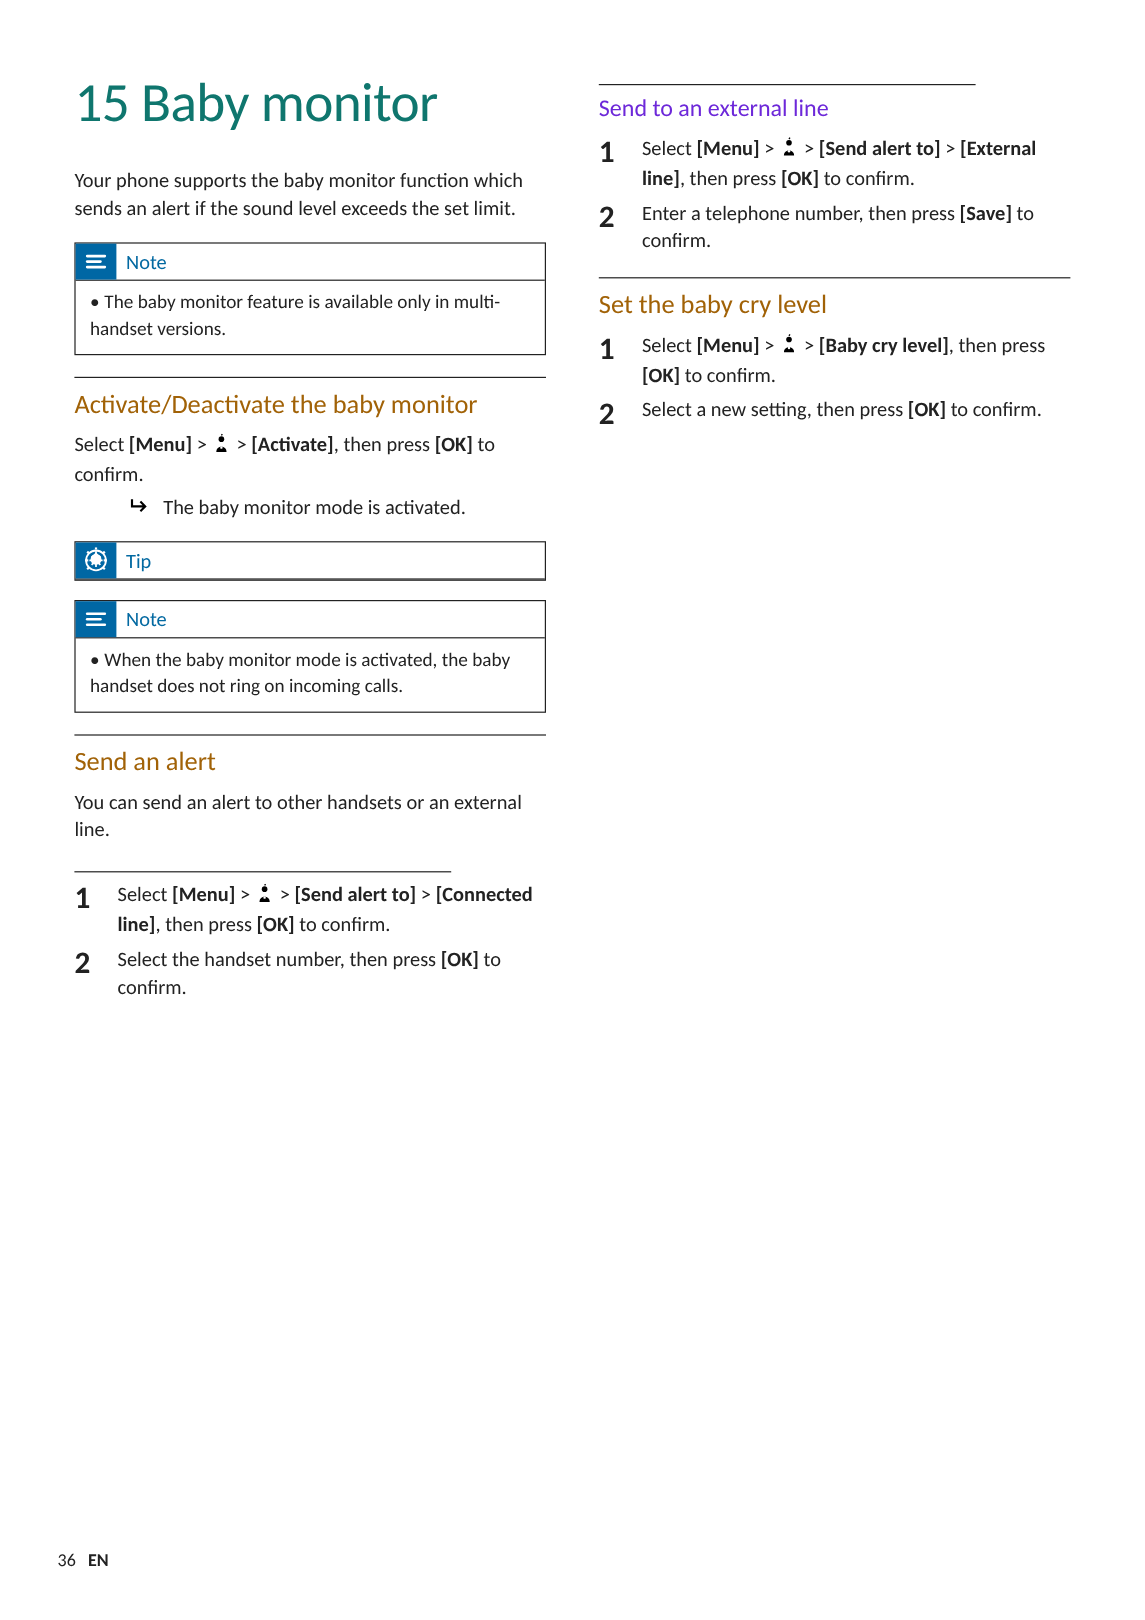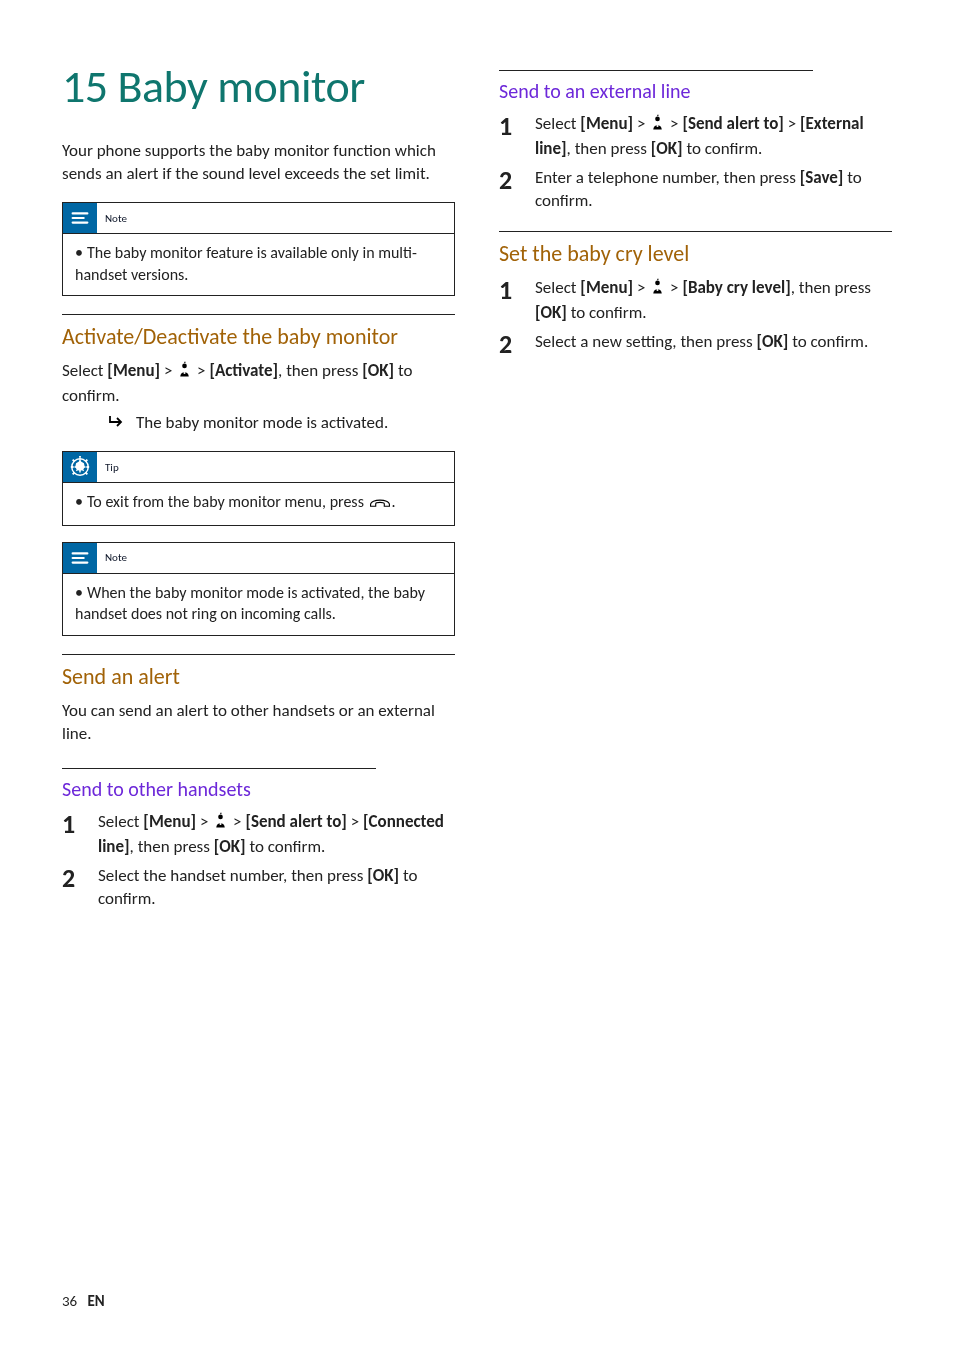--- a/index.html
+++ b/index.html
@@ -78,40 +78,40 @@
   .callout-icon {
     width: 34px;
     height: 30px;
     background: #0067a4;
     display: flex;
     align-items: center;
     justify-content: center;
   }
   .callout-icon svg { width: 22px; height: 22px; }
   .callout-title {
-    color: #0f172a;
-    font-size: 11px;
+    color: #0369a1;
+    font-size: 17px;
     font-weight: 400;
   }
   .callout-body {
     padding: 8px 10px 10px 12px;
     font-size: 16px;
     line-height: 1.35;
   }
   .callout-body .bullet { margin-right: 4px; }
   .inline-icon {
     display: inline-block;
     vertical-align: -2px;
   }
   .inline-icon svg { width: 16px; height: 16px; }
   .inline-big svg { width: 17px; height: 17px; }
   .hangup-icon svg { width: 24px; height: 14px; }
   .footer {
     position: absolute;
-    left: 62px;
+    left: 48px;
     bottom: 40px;
     font-size: 15px;
   }
   .footer b { font-weight: 600; }
 </style>
 </head>
 <body>
 
 <div class="cols">
 
@@ -163,25 +163,20 @@
               <g fill="#fff">
                 <path d="M12 2 L13.2 6.2 A5 5 0 1 1 10.8 6.2 Z"></path>
                 <path d="M12 2 L12 0" stroke="#fff" stroke-width="2"></path>
                 <path d="M4 4 l2 2 M20 4 l-2 2 M2 12 h3 M22 12 h-3 M4 20 l2 -2 M20 20 l-2 -2" stroke="#fff" stroke-width="2"></path>
               </g>
               <path d="M12 3 a8 8 0 0 0 0 18 a8 8 0 0 0 0 -18 M12 6 l2 2 l-2 2 l-2 -2 z M12 6 v12 M6 12 h12 M8 8 l8 8 M16 8 l-8 8" stroke="#fff" stroke-width="1.6" fill="none"></path>
             </svg>
         </div>
         <span class="callout-title">Tip</span>
       </div>
-      <div class="callout-body">
-        <span class="bullet">•</span><span>To exit from the baby monitor menu, press </span><span class="inline-icon hangup-icon"><svg viewBox="0 0 28 16">
-              <path d="M3 11 C3 4 25 4 25 11 L25 13 L19 13 L19 10 C19 8 9 8 9 10 L9 13 L3 13 Z" fill="none" stroke="#000" stroke-width="1.3"></path>
-            </svg></span><span>.</span>
-      </div>
     </div>
 
     <div class="callout">
       <div class="callout-head">
         <div class="callout-icon">
           <svg viewBox="0 0 24 24">
               <g stroke="#fff" stroke-width="2.4" stroke-linecap="round">
                 <line x1="4" y1="7" x2="20" y2="7"></line>
                 <line x1="4" y1="12" x2="16" y2="12"></line>
                 <line x1="4" y1="17" x2="20" y2="17"></line>
@@ -193,21 +188,20 @@
       <div class="callout-body">
         <span class="bullet">•</span><span>When the baby monitor mode is activated, the baby handset does not ring on incoming calls.</span>
       </div>
     </div>
 
     <hr class="hr-thin">
     <h2>Send an alert</h2>
     <p class="body">You can send an alert to other handsets or an external line.</p>
 
     <hr class="hr-short">
-    <h3>Send to other handsets</h3>
 
     <div class="step">
       <div class="step-num">1</div>
       <div class="step-txt">
         <span>Select </span><b>[Menu]</b><span> &gt; </span><span class="inline-icon inline-big"><svg viewBox="0 0 24 24">
               <circle cx="12" cy="7" r="3.3" fill="#000"></circle>
               <path d="M12 2.6 l1.1 -1.6" stroke="#000" stroke-width="1.6" fill="none"></path>
               <path d="M6 22 C6 14 18 14 18 22 Z" fill="#000"></path>
               <circle cx="12" cy="17" r="1.4" fill="#fff"></circle>
             </svg></span><span> &gt; </span><b>[Send alert to]</b><span> &gt; </span><b>[Connected line]</b><span>, then press </span><b>[OK]</b><span> to confirm.</span>

